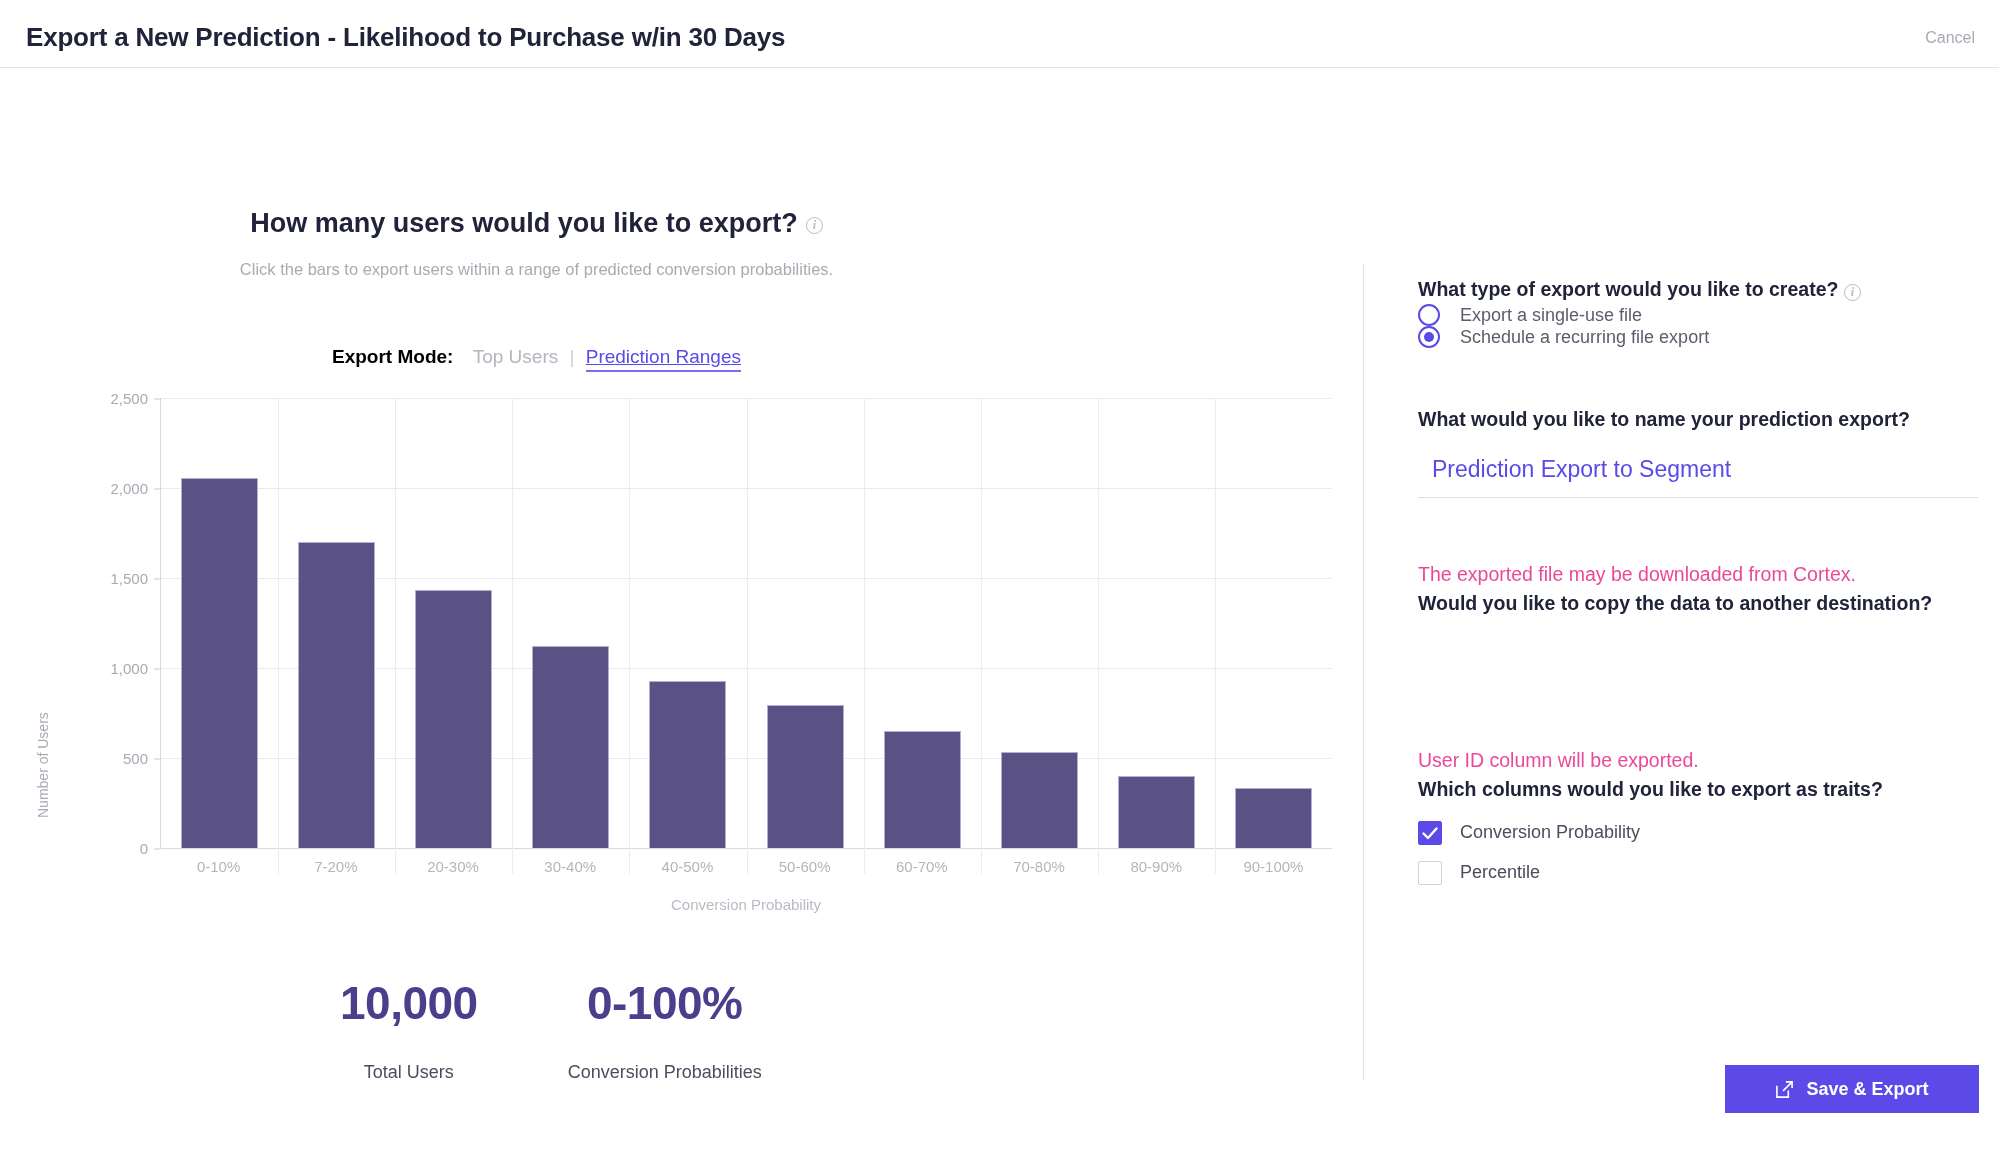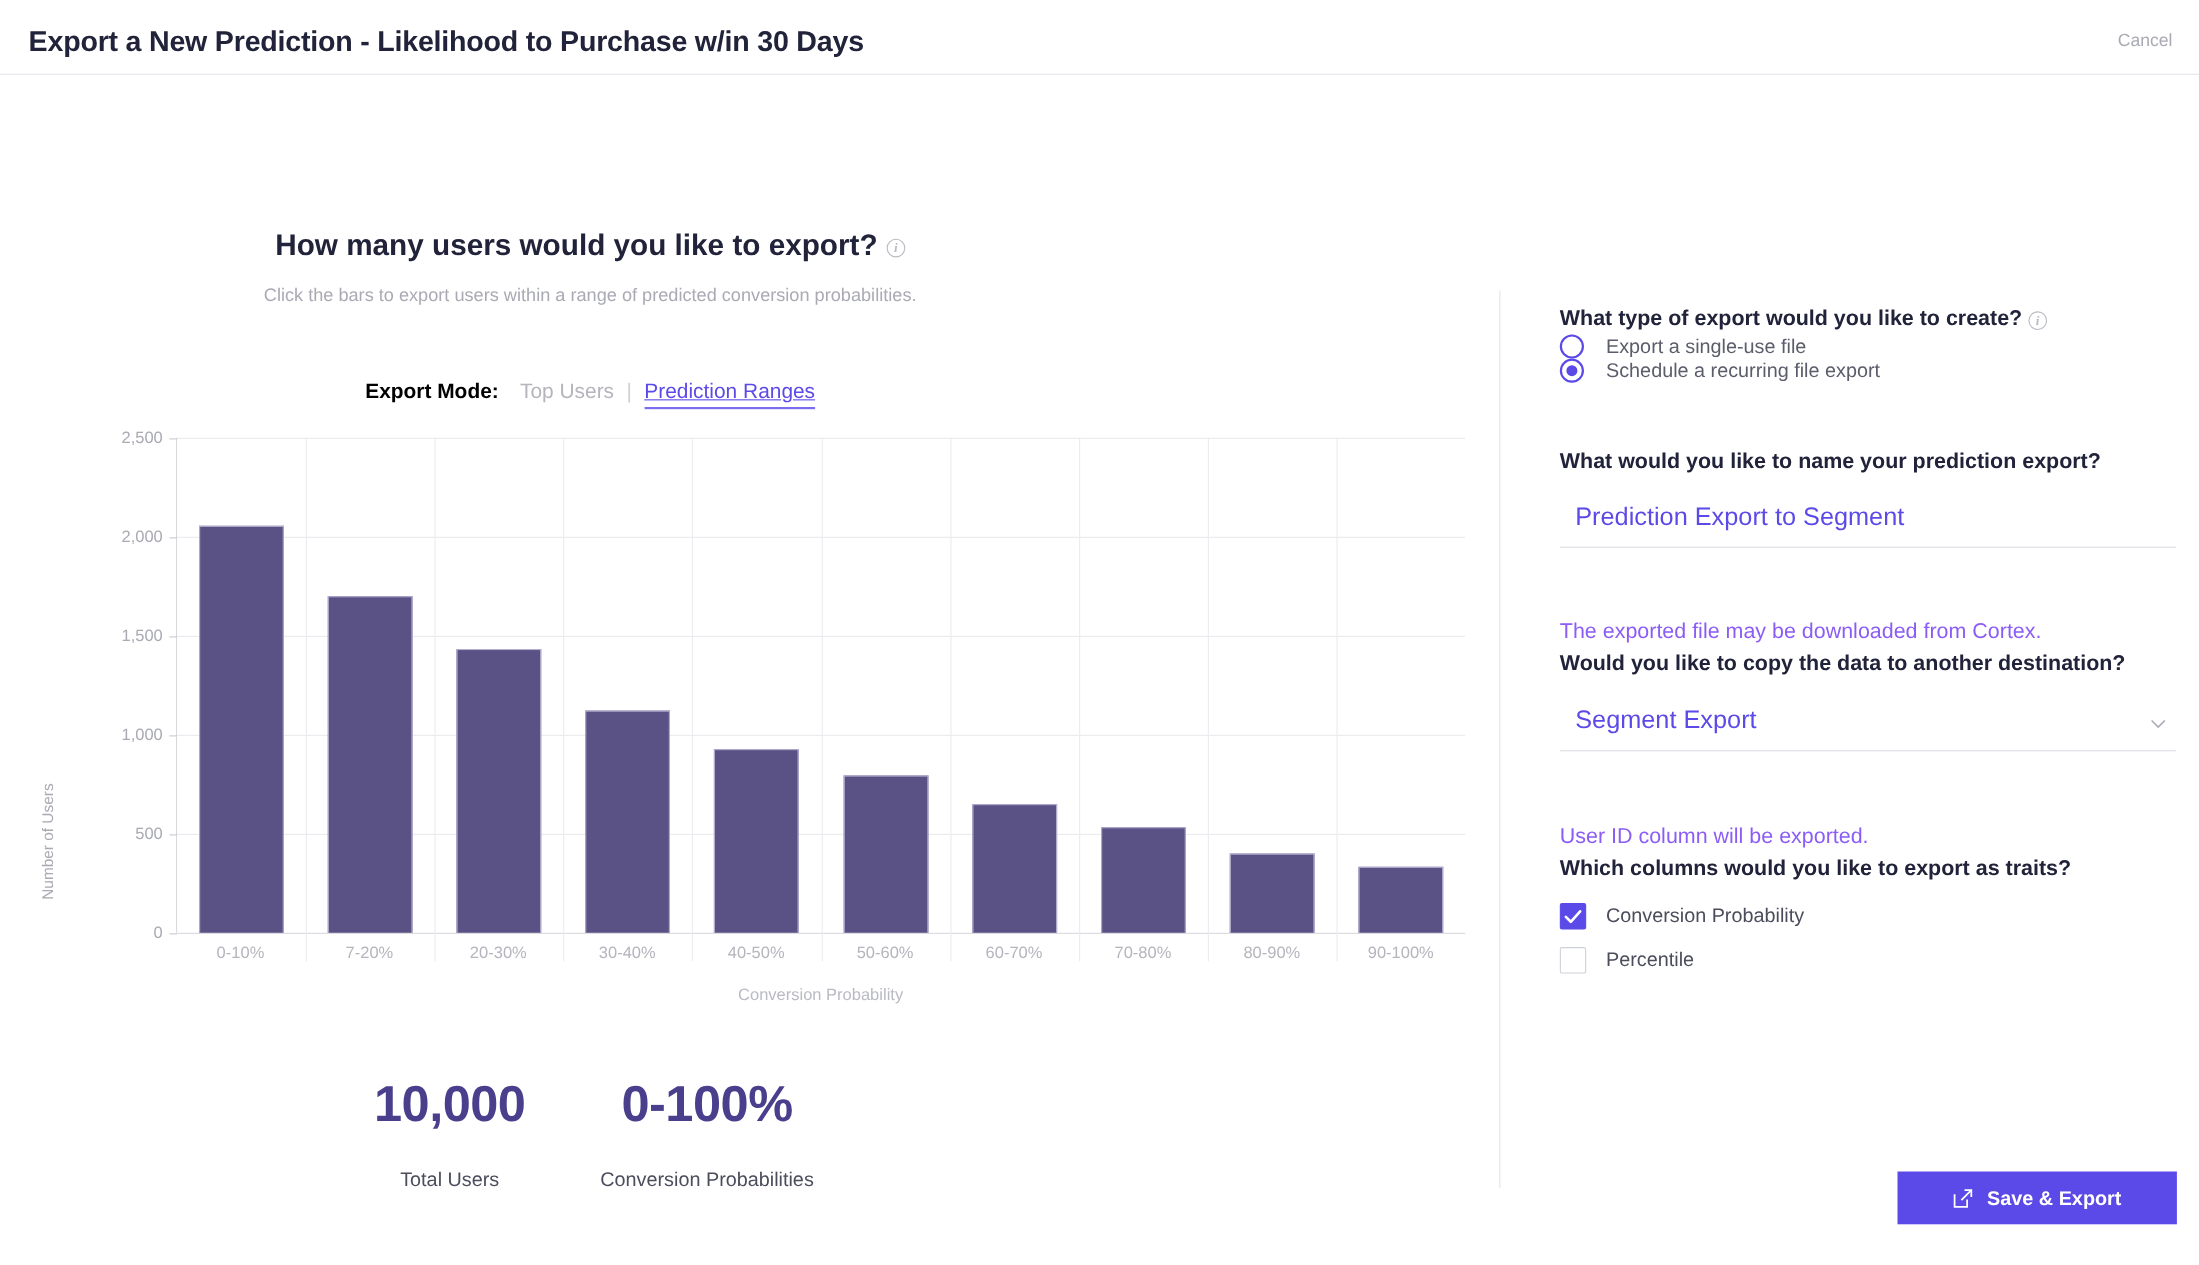--- a/index.html
+++ b/index.html
@@ -188,21 +188,21 @@
     text-align: center;
     font-size: 15px;
     color: #b9bac3;
   }
 
   
   .stats {
     position: absolute;
     top: 908px; left: 340px;
     display: flex;
-    gap: 68px;
+    gap: 90px;
   }
   .stat { text-align: center; }
   .stat-value {
     font-size: 46px;
     font-weight: 700;
     color: #4a3f8c;
     letter-spacing: -0.5px;
   }
   .stat-label {
     margin-top: 32px;
@@ -215,21 +215,21 @@
     position: absolute;
     left: 1418px; top: 0;
     width: 560px;
   }
   .rp-q {
     font-size: 19.5px;
     font-weight: 600;
     color: #202339;
     line-height: 1.5;
   }
-  .rp-q.light { font-weight: 400; color: #8b5cf6; }
+  .rp-q.light { font-weight: 400; color: #ec4899; }
   .rp-block { position: absolute; left: 0; width: 560px; }
 
   .radio-row {
     display: flex;
     align-items: flex-end;
     cursor: pointer;
   }
   .radio {
     width: 22px; height: 22px;
     border: 2px solid #5b4ae8;
@@ -440,26 +440,20 @@
     <div class="rp-block" style="top:337px;">
       <div class="rp-q">What would you like to name your prediction export?</div>
       <div class="field">
         <span class="field-value">Prediction Export to Segment</span>
       </div>
     </div>
 
     <div class="rp-block" style="top:492px;">
       <div class="rp-q light">The exported file may be downloaded from Cortex.</div>
       <div class="rp-q">Would you like to copy the data to another destination?</div>
-      <div class="field">
-        <span class="field-value">Segment Export</span>
-        <svg class="chevron" viewBox="0 0 16 16">
-          <path d="M2 5 L8 11 L14 5" fill="none" stroke="#a9aab3" stroke-width="1.4"></path>
-        </svg>
-      </div>
     </div>
 
     <div class="rp-block" style="top:678px;">
       <div class="rp-q light">User ID column will be exported.</div>
       <div class="rp-q">Which columns would you like to export as traits?</div>
       <div class="check-row">
         <span class="checkbox checked">
           <svg viewBox="0 0 24 24" width="24" height="24" style="position:absolute;left:-1px;top:-1px;">
             <path d="M5.5 12.5 L10 17 L18.5 7.5" fill="none" stroke="#fff" stroke-width="2.4" stroke-linecap="round" stroke-linejoin="round"></path>
           </svg>

